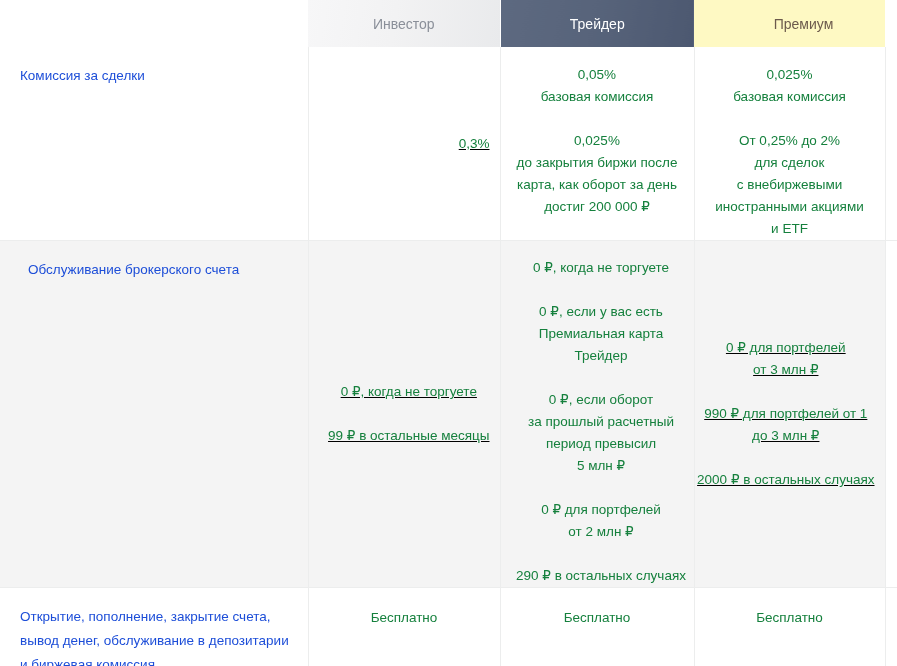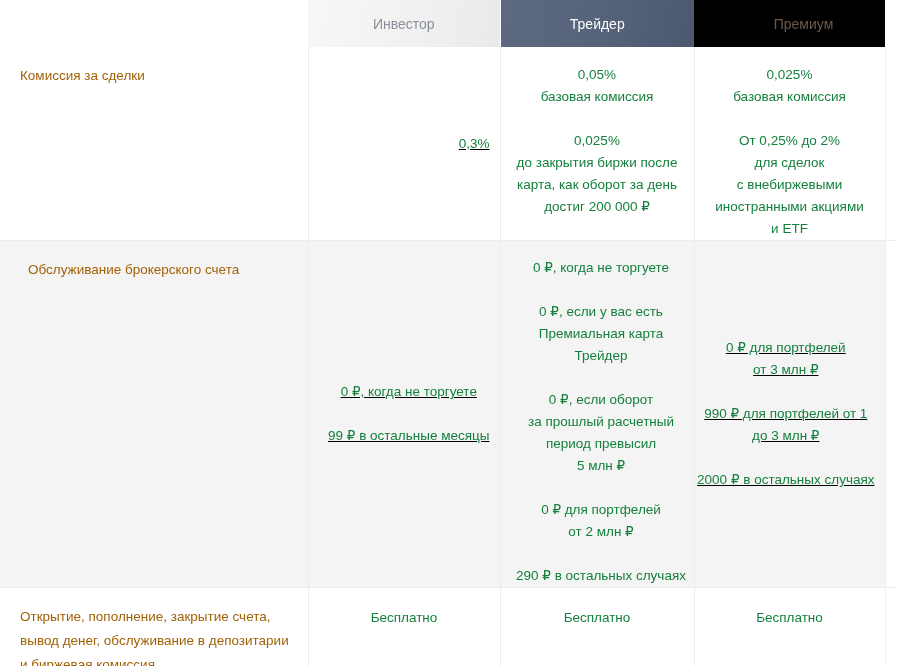--- a/index.html
+++ b/index.html
@@ -43,21 +43,21 @@
   th.hd-investor {
     background: linear-gradient(100deg, #f7f7f8 0%, #f2f2f3 45%, #e9eaec 100%);
     color: #8a8f99;
     border-right: 1px solid #ffffff;
   }
   th.hd-trader {
     background: linear-gradient(100deg, #5d6980 0%, #57637a 50%, #4c5870 100%);
     color: #ffffff;
   }
   th.hd-premium {
-    background: #000000;
+    background: #fef9c3;
     color: #6c5a4c;
     padding-left: 28px;
   }
   th.hd-tail { background: #ffffff; }
 
   .hd-label { display: block; line-height: 16px; }
 
   
   tbody td {
     padding: 0;
@@ -70,21 +70,21 @@
 
   tbody tr.shaded td { background: #f4f4f4; }
   tbody tr.shaded td.col-tail { background: #ffffff; }
 
   tbody tr.sep td { border-top: 1px solid #eceded; }
 
   
   .feature-text {
     font-size: 13.5px;
     line-height: 24px;
-    color: #a16207;
+    color: #1d4ed8;
     padding: 17px 20px 0 20px;
     text-align: left;
   }
   .feature-text .line { display: block; white-space: nowrap; }
 
   .value-block {
     font-size: 13.5px;
     line-height: 22px;
     color: #15803d;
     text-align: center;

